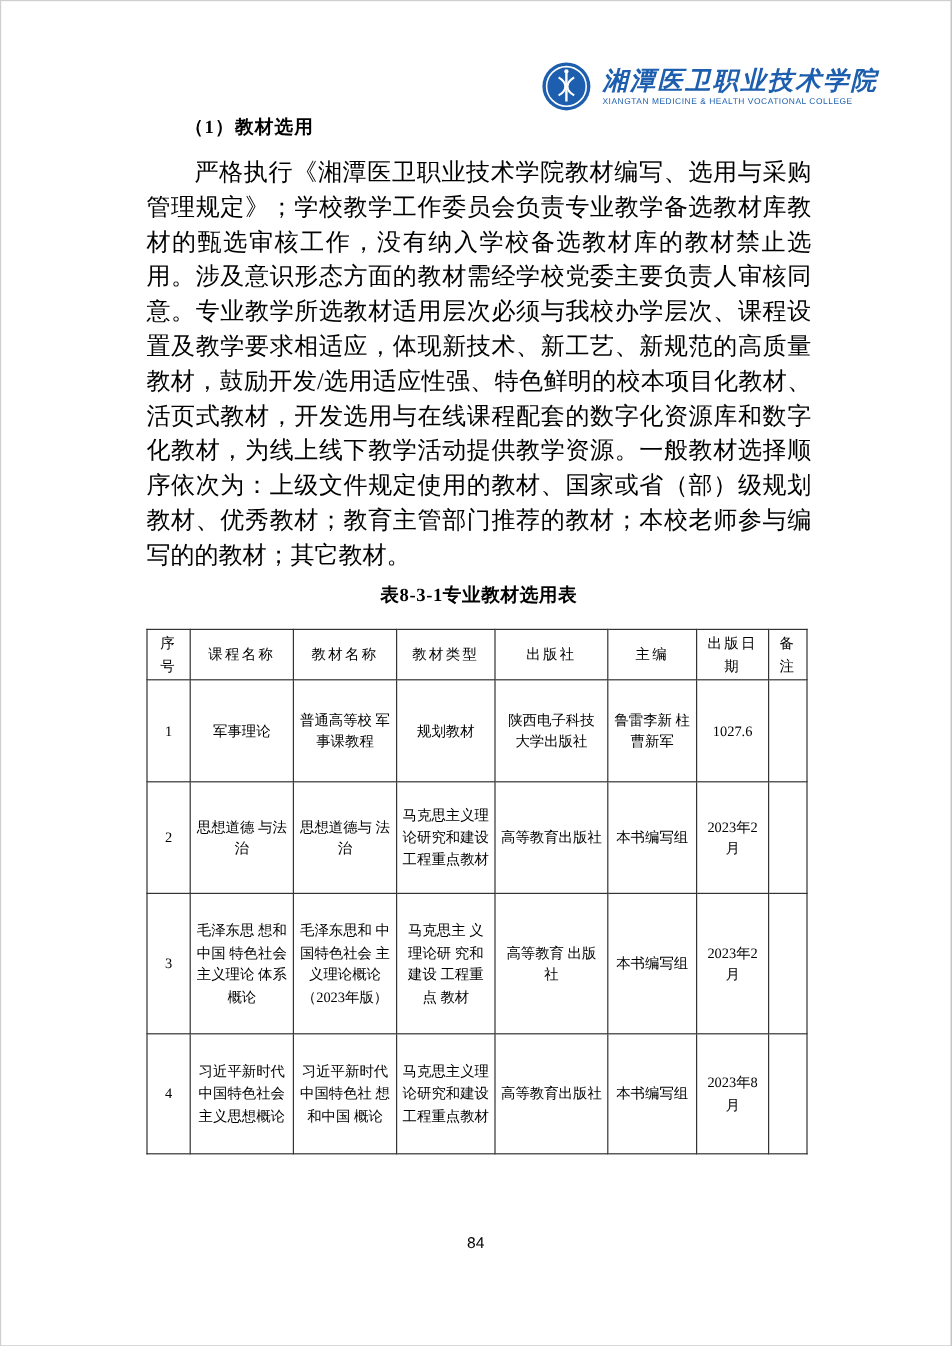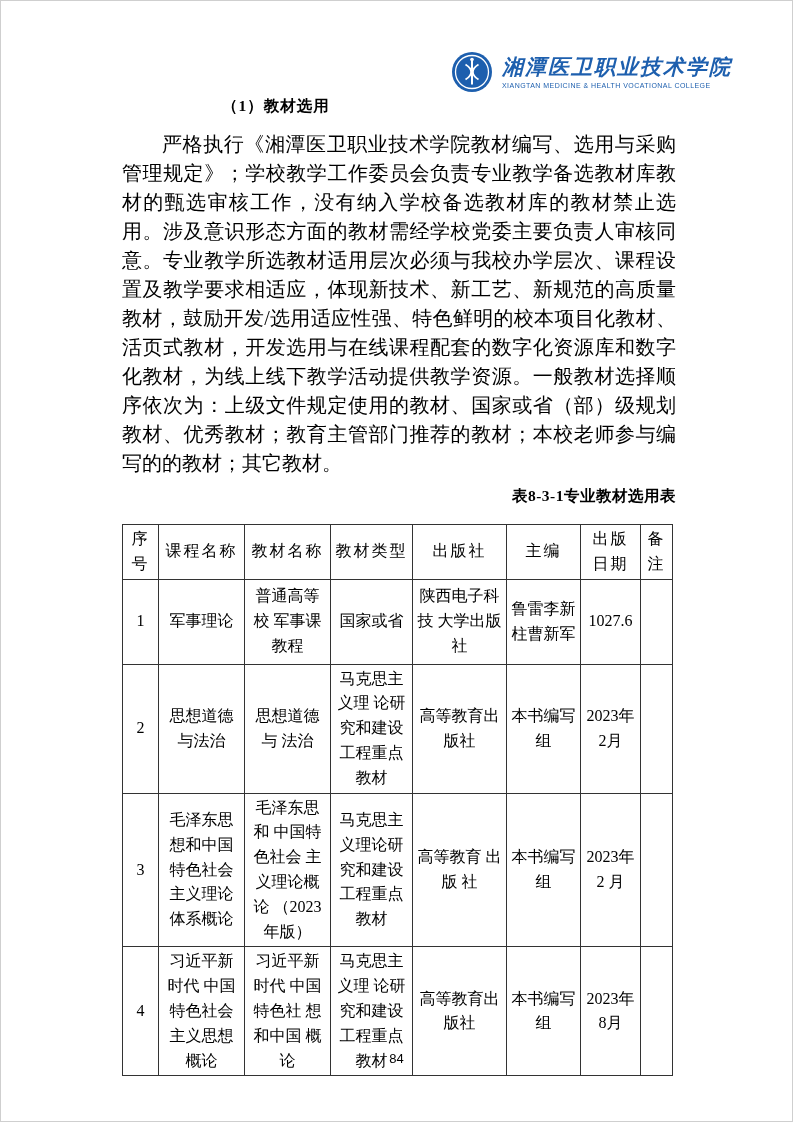--- a/index.html
+++ b/index.html
@@ -52,70 +52,70 @@
   }
   .h-section {
     font-size: 15.5px;
     font-weight: bold;
     margin: 0 0 15px 47px;
     letter-spacing: 1px;
   }
   .h-subsection {
     font-size: 15.5px;
     font-weight: bold;
-    margin: 0 0 13px 100px;
+    margin: 0 0 13px 32px;
     letter-spacing: 1px;
   }
   .list-item {
     font-size: 15px;
     margin: 0 0 9px 0;
     text-indent: 2em;
     line-height: 1.5;
   }
   .body-para {
     font-size: 20px;
     line-height: 29px;
     text-align: justify;
     text-indent: 2em;
     margin: 0 0 7px 0;
   }
   .table-title {
-    text-align: right;
+    text-align: center;
     font-weight: bold;
     font-size: 15.5px;
     margin: 8px 0 17px 0;
     letter-spacing: 0.5px;
   }
   
   table.materials {
     border-collapse: collapse;
     table-layout: fixed;
     width: 550px;
-    font-size: 16px;
+    font-size: 12px;
   }
   table.materials th,
   table.materials td {
     border: 1px solid #333;
     text-align: center;
     vertical-align: middle;
     padding: 2px 4px;
     line-height: 1.55;
     word-break: break-all;
     font-weight: normal;
   }
   table.materials th { letter-spacing: 2px; }
   tr.hdr  { height: 30px; }
   tr.r1   { height: 85px; }
   tr.r2   { height: 93px; }
   tr.r3   { height: 117px; }
   tr.r4   { height: 100px; }
   
   .page-number {
     position: absolute;
-    bottom: 55px;
+    bottom: 78px;
     left: 0;
     width: 100%;
     text-align: center;
     font-size: 13px;
     font-family: "Liberation Sans", sans-serif;
   }
 </style>
 </head>
 <body>
 
@@ -162,21 +162,21 @@
           <th>主编</th>
           <th>出版日期</th>
           <th>备注</th>
         </tr>
       </thead>
       <tbody>
         <tr class="r1">
           <td>1</td>
           <td>军事理论</td>
           <td>普通高等校 军事课教程</td>
-          <td>国家或省</td>
+          <td>规划教材</td>
           <td>陕西电子科技 大学出版社</td>
           <td>鲁雷李新 柱曹新军</td>
           <td>1027.6</td>
           <td></td>
         </tr>
         <tr class="r2">
           <td>2</td>
           <td>思想道德 与法治</td>
           <td>思想道德与 法治</td>
           <td>马克思主义理 论研究和建设 工程重点教材</td>

